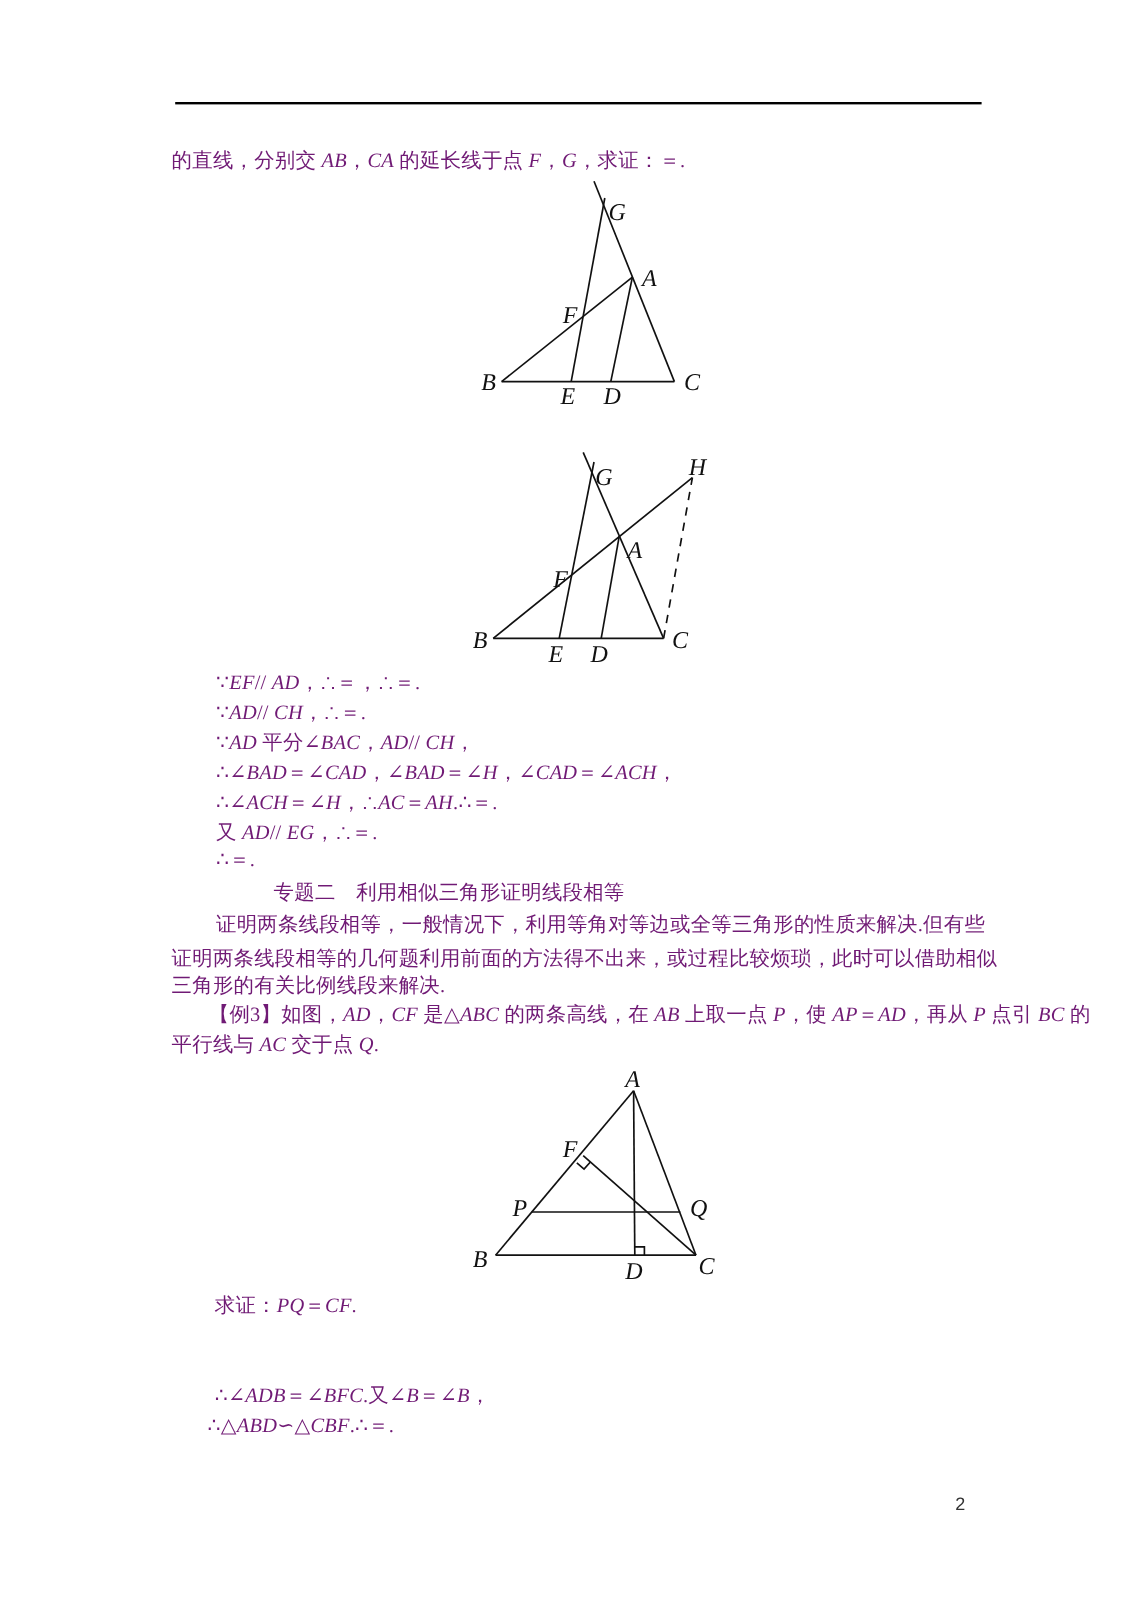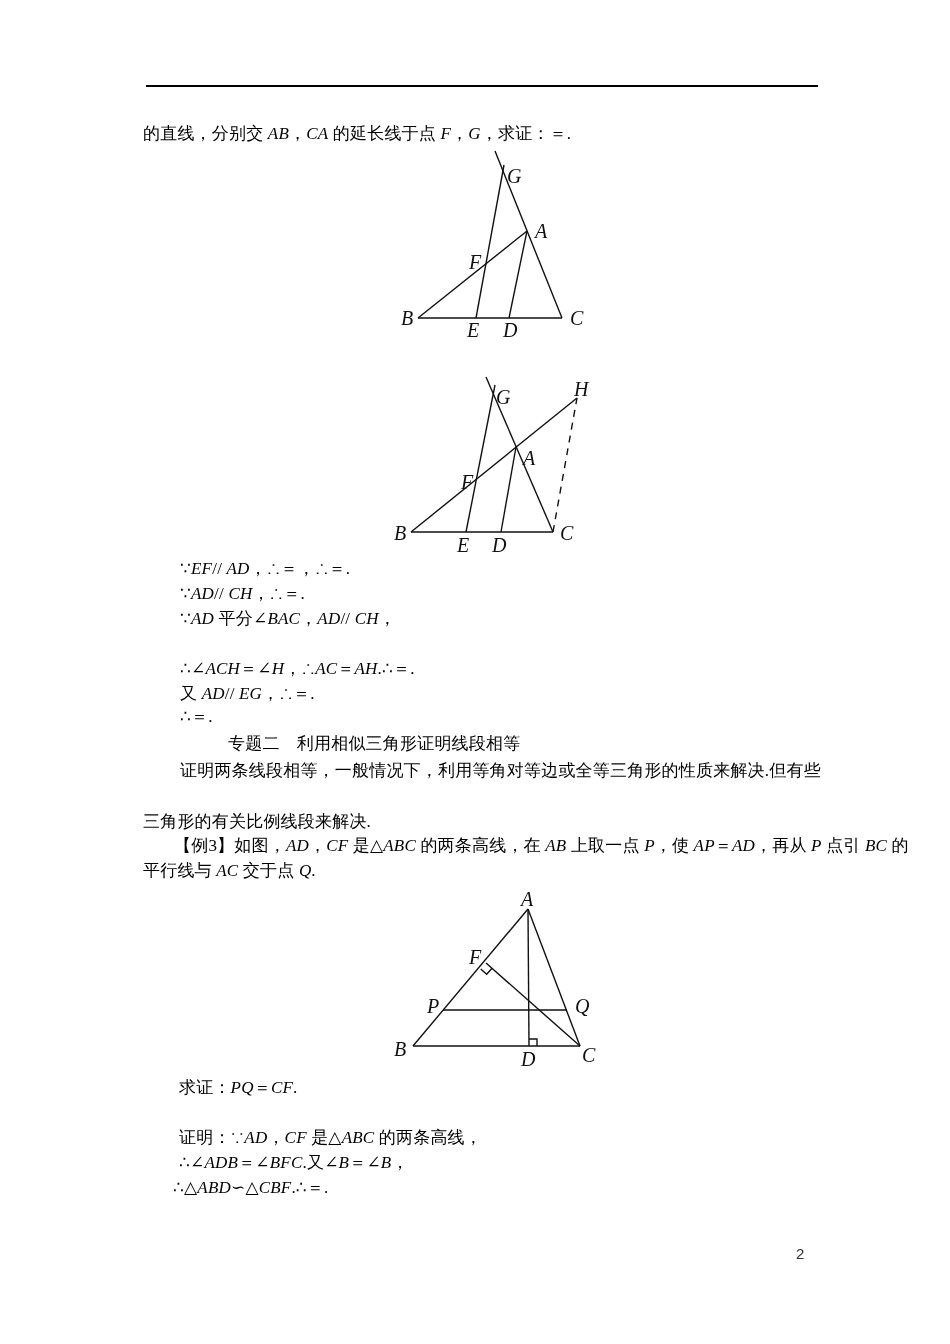--- a/index.html
+++ b/index.html
@@ -11,21 +11,21 @@
     color:#1a1a1a;
     overflow:hidden;
   }
   .rule{
     position:absolute;left:146px;top:85px;width:672px;height:2px;
     background:#000;
   }
   .tline{
     position:absolute;
     font-size:17px;line-height:19px;white-space:nowrap;
-    color:#000000;
+    color:#701a75;
     letter-spacing:0.2px;
   }
   .tline i{font-family:"Liberation Serif",serif;font-style:italic;}
   .pagenum{
     position:absolute;left:796px;top:1245px;
     font-size:15px;font-family:"Liberation Sans",sans-serif;color:#333;
   }
   svg{position:absolute;overflow:visible;}
   svg line, svg polyline{stroke:#111;stroke-width:1.4;fill:none;}
   svg .dashed{stroke-dasharray:7 6;}
@@ -39,33 +39,34 @@
 
 <div id="page">
 
   <div class="rule"></div>
 
   <div class="tline" style="left:143px;top:124px;">的直线，分别交 <i>AB</i>，<i>CA</i> 的延长线于点 <i>F</i>，<i>G</i>，求证：＝.</div>
 
   <div class="tline" style="left:180px;top:559px;">∵<i>EF</i>// <i>AD</i>，∴＝，∴＝.</div>
   <div class="tline" style="left:180px;top:584px;">∵<i>AD</i>// <i>CH</i>，∴＝.</div>
   <div class="tline" style="left:180px;top:609px;">∵<i>AD</i> 平分∠<i>BAC</i>，<i>AD</i>// <i>CH</i>，</div>
+  <div class="tline" style="left:180px;top:634px;">∴∠<i>BAD</i>＝∠<i>CAD</i>，∠<i>BAD</i>＝∠<i>H</i>，∠<i>CAD</i>＝∠<i>ACH</i>，</div>
   <div class="tline" style="left:180px;top:659px;">∴∠<i>ACH</i>＝∠<i>H</i>，∴<i>AC</i>＝<i>AH</i>.∴＝.</div>
   <div class="tline" style="left:180px;top:684px;">又 <i>AD</i>// <i>EG</i>，∴＝.</div>
   <div class="tline" style="left:180px;top:707px;">∴＝.</div>
 
   <div class="tline" style="left:180px;top:734px;margin-left:48px;">专题二　利用相似三角形证明线段相等</div>
   <div class="tline" style="left:180px;top:761px;">证明两条线段相等，一般情况下，利用等角对等边或全等三角形的性质来解决.但有些</div>
+  <div class="tline" style="left:143px;top:789px;">证明两条线段相等的几何题利用前面的方法得不出来，或过程比较烦琐，此时可以借助相似</div>
   <div class="tline" style="left:143px;top:812px;">三角形的有关比例线段来解决.</div>
 
   <div class="tline" style="left:174px;top:836px;text-align:right;">【例3】如图，<i>AD</i>，<i>CF</i> 是△<i>ABC</i> 的两条高线，在 <i>AB</i> 上取一点 <i>P</i>，使 <i>AP</i>＝<i>AD</i>，再从 <i>P</i> 点引 <i>BC</i> 的</div>
   <div class="tline" style="left:143px;top:861px;">平行线与 <i>AC</i> 交于点 <i>Q</i>.</div>
 
   <div class="tline" style="left:179px;top:1078px;">求证：<i>PQ</i>＝<i>CF</i>.</div>
-  <div class="tline" style="left:179px;top:1128px;">证明：∵<i>AD</i>，<i>CF</i> 是△<i>ABC</i> 的两条高线，</div>
   <div class="tline" style="left:179px;top:1153px;text-align:right;">∴∠<i>ADB</i>＝∠<i>BFC</i>.又∠<i>B</i>＝∠<i>B</i>，</div>
   <div class="tline" style="left:173px;top:1178px;">∴△<i>ABD</i>∽△<i>CBF</i>.∴＝.</div>
 
   <svg style="left:385px;top:145px;" width="220" height="200" viewBox="385 145 220 200">
     <line x1="418" y1="318" x2="562" y2="318"></line>
     <line x1="418" y1="318" x2="527" y2="231"></line>
     <line x1="527" y1="231" x2="509" y2="318"></line>
     <line x1="562" y1="318" x2="495" y2="151"></line>
     <line x1="476" y1="318" x2="504" y2="165"></line>
     <text x="507" y="183">G</text>

